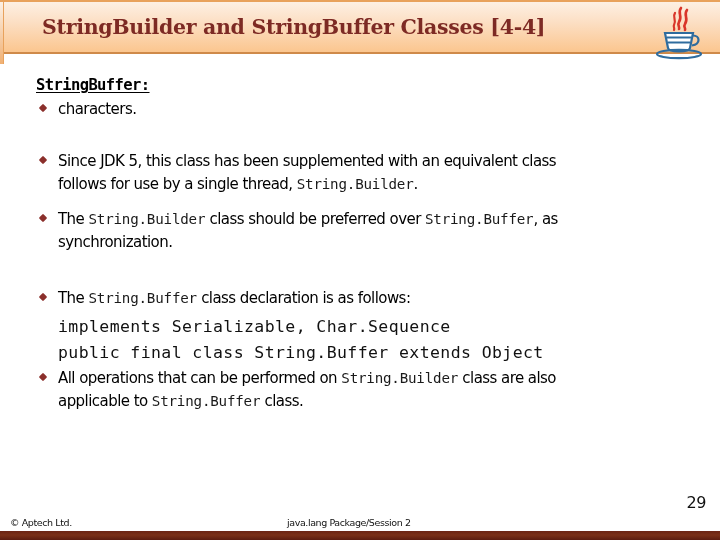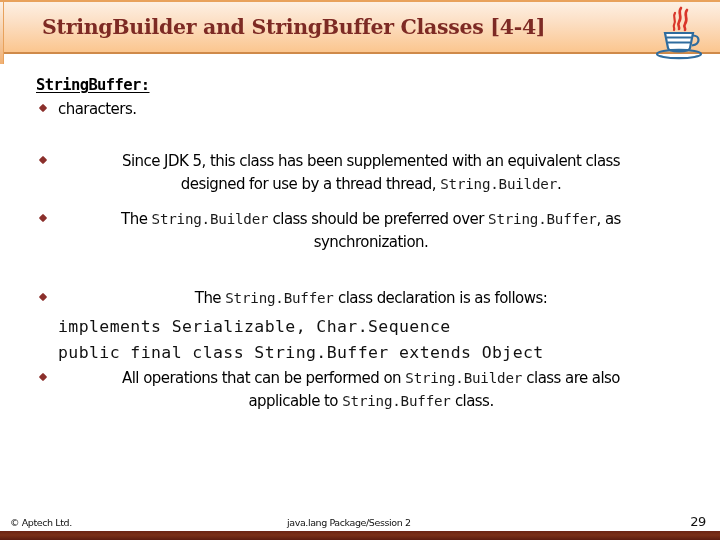--- a/index.html
+++ b/index.html
@@ -103,21 +103,20 @@
     display: block;
     margin-left: 4px;
   }
   .bullet-text {
     flex: 1 1 auto;
     font-family: "DejaVu Sans", sans-serif;
     font-size: 15px;
     line-height: 23px;
     color: #000000;
     letter-spacing: -0.55px;
-    text-align: center;
   }
   .bullet-text.justified {
     text-align: justify;
     word-spacing: 0.5px;
   }
   .bullet-text.justified > .jline {
     display: block;
     text-align: justify;
     text-align-last: justify;
   }
@@ -153,21 +152,21 @@
   .footer-text {
     position: absolute;
     font-family: "DejaVu Sans", sans-serif;
     font-size: 9.5px;
     letter-spacing: -0.4px;
     color: #111111;
     white-space: nowrap;
   }
   #footer-copyright { left: 10px; bottom: 12px; }
   #footer-center    { left: 287px; bottom: 12px; }
-  #footer-pagenum   { right: 14px; bottom: 11px; font-size: 13px; margin-top: 48px; }
+  #footer-pagenum   { right: 14px; bottom: 28px; font-size: 16px; margin-top: 48px; }
 </style>
 </head>
 <body>
 
 <div id="slide-header">
   <div id="header-left-edge"></div>
   <div id="slide-title">StringBuilder and StringBuffer Classes [4-4]</div>
 </div>
 
 <div id="java-logo">
@@ -197,21 +196,21 @@
         <div class="bullet-text justified">
           <span class="jline last"><span>characters.</span></span>
         </div>
       </div>
       <div class="bullet-row" style="top: 78px;">
         <div class="bullet-marker">
           <span class="diamond" style="background: rgb(139, 47, 43);"></span>
         </div>
         <div class="bullet-text">
           <span class="jline" style="display: block;"><span>Since JDK 5, this class has been supplemented with an equivalent class</span></span>
-          <span class="jline last" style="display: block;"><span>designed for use by a thread thread, </span><span class="code">String.Builder</span><span>.</span></span>
+          <span class="jline last" style="display: block;"><span>follows for use by a single thread, </span><span class="code">String.Builder</span><span>.</span></span>
         </div>
       </div>
       <div class="bullet-row" style="top: 136px;">
         <div class="bullet-marker">
           <span class="diamond" style="background: rgb(139, 47, 43);"></span>
         </div>
         <div class="bullet-text">
           <span class="jline" style="display: block;"><span>The </span><span class="code">String.Builder</span><span> class should be preferred over </span><span class="code">String.Buffer</span><span>, as</span></span>
           <span class="jline last" style="display: block;"><span>synchronization.</span></span>
         </div>

